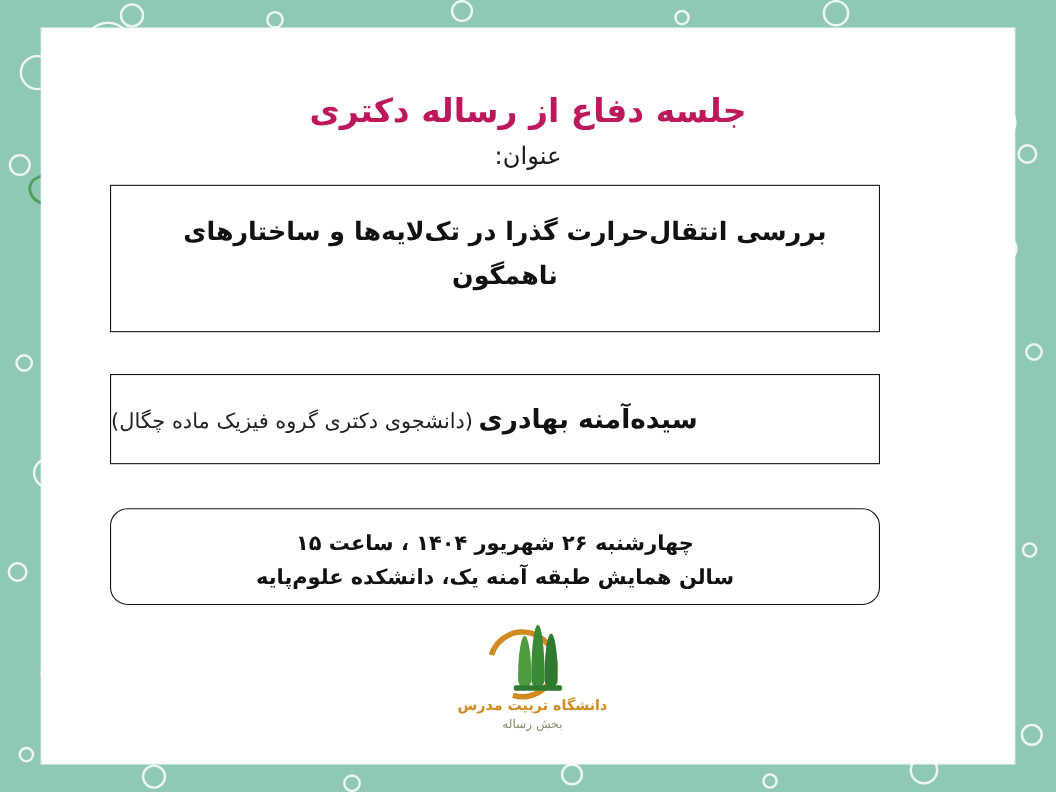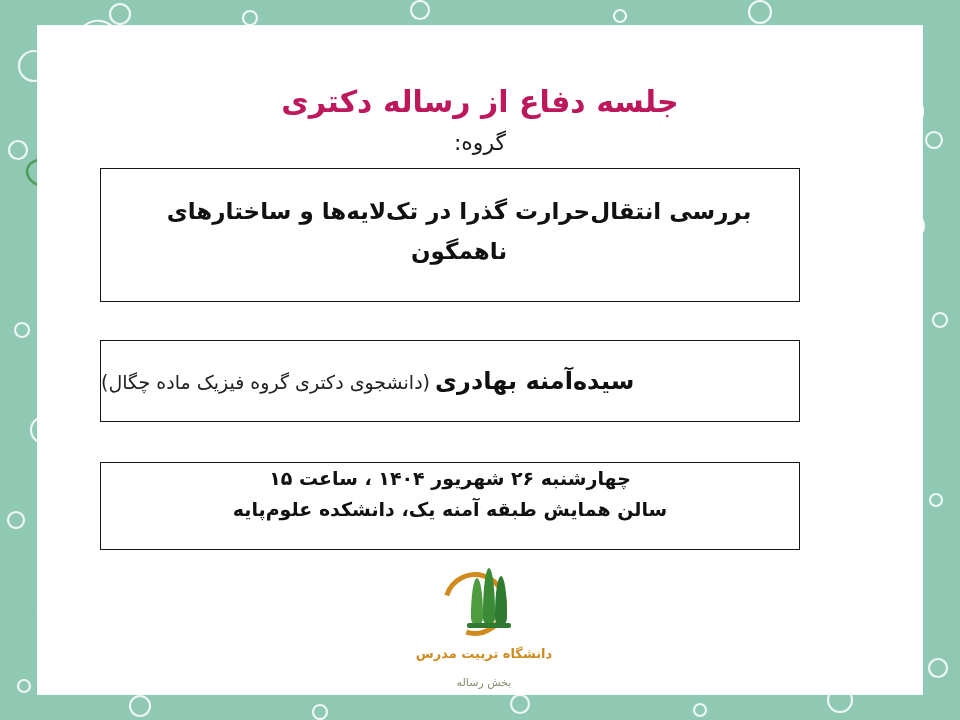--- a/index.html
+++ b/index.html
@@ -107,40 +107,41 @@
     color: #111111;
   }
   .student-role {
     font-size: 19px;
     color: #222222;
   }
 
   .box-when {
     top: 436px;
     height: 88px;
-    text-align: center;
+    padding-top: 16px;
+    text-align: center;
+    border-radius: 16px;
   }
   .box-when .line {
     font-size: 19px;
     font-weight: bold;
     color: #111111;
     line-height: 1.65;
     direction: rtl;
   }
 
   
   .logo-wrap {
     position: absolute;
     top: 540px;
     left: 0;
     width: 892px;
     display: flex;
     flex-direction: column;
     align-items: center;
-    gap: 12px;
   }
   .logo-mark {
     position: relative;
     width: 86px;
     height: 66px;
   }
   .logo-mark .ring {
     position: absolute;
     left: 2px;
     top: 6px;
@@ -244,21 +245,21 @@
       <circle cx="60" cy="96" r="16" stroke="#5aa46a"></circle>
       <path d="M30 164 c18 -14 34 6 20 18 -12 10 -30 -6 -20 -18 z" stroke="#4e9b5a"></path>
       <path d="M892 300 c18 -14 34 6 20 18 -12 10 -30 -6 -20 -18 z" stroke="#4e9b5a"></path>
       <path d="M876 404 l24 10 -22 12 z"></path>
     </g>
   </svg>
 
   <div class="canvas">
 
     <div class="title-main">جلسه دفاع از رساله دکتری</div>
-    <div class="title-sub">گروه:</div>
+    <div class="title-sub">عنوان:</div>
 
     <div class="box box-title">
       <div class="line">بررسی انتقال‌حرارت گذرا در تک‌لایه‌ها و ساختارهای ناهمگون</div>
     </div>
 
     <div class="box box-student">
       <div class="inner">
         <span class="student-name">سیده‌آمنه بهادری</span>
         <span class="student-role">(دانشجوی دکتری گروه فیزیک ماده چگال)</span>
       </div>

